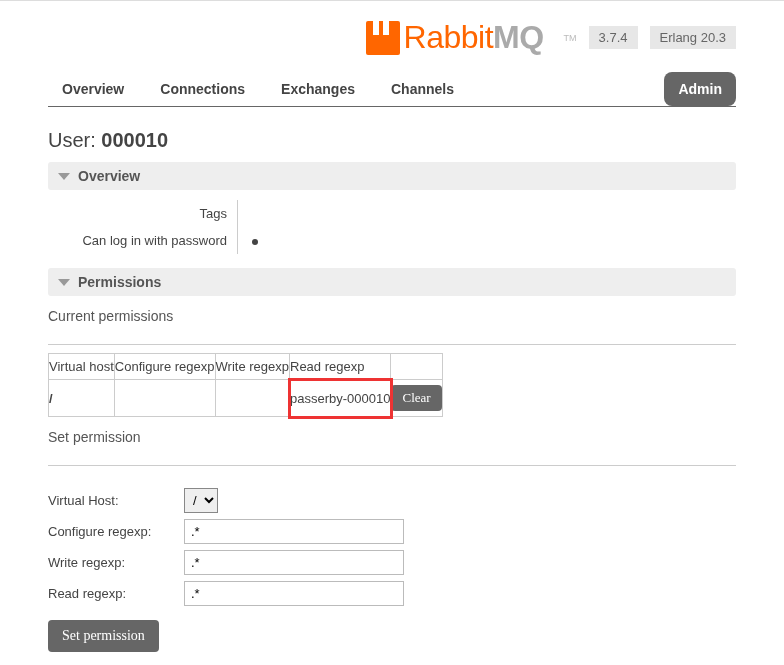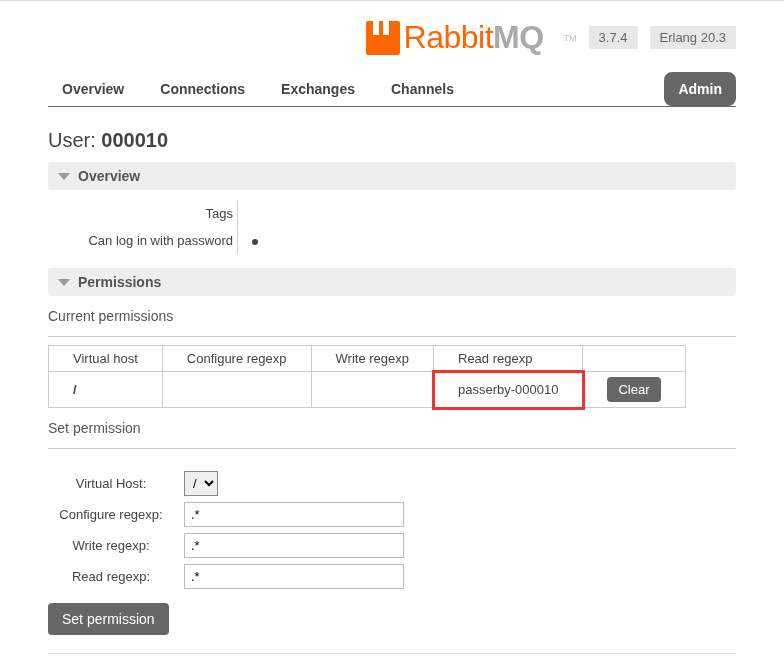--- a/index.html
+++ b/index.html
@@ -114,78 +114,78 @@
     border-right: 6px solid transparent;
     border-top: 7px solid #999;
   }
   .kv-table {
     margin: 6px 0 14px 0;
   }
   .kv-row { display: flex; align-items: center; }
   .kv-label {
     width: 190px;
     text-align: right;
-    padding: 6px 4px 6px 0;
+    padding: 6px 10px 6px 0;
     color: #444;
     border-right: 1px solid #ccc;
   }
   .kv-value {
     padding: 6px 0 6px 14px;
     color: #444;
   }
   .dot {
     width: 6px; height: 6px; border-radius: 50%;
     background: #444; display: inline-block;
   }
   h3.subhead {
     font-weight: normal;
     font-size: 14px;
     color: #555;
     margin: 12px 0 8px 0;
     border-bottom: 1px solid #ccc;
-    padding-bottom: 12px;
+    padding-bottom: 20px;
   }
   table.perm {
     border-collapse: collapse;
     margin-bottom: 10px;
   }
   table.perm th, table.perm td {
     border: 1px solid #ccc;
-    padding: 5px 24px;
+    padding: 5px 0;
     font-size: 13px;
     text-align: left;
     font-weight: normal;
     color: #444;
   }
   table.perm th { background: #fff; }
   table.perm td.vhost { font-weight: bold; }
   .highlight-cell {
     outline: 3px solid #e33;
     outline-offset: -1px;
     position: relative;
   }
   .btn {
     background: #666;
     color: #fff;
     border: none;
     padding: 5px 11px;
     border-radius: 4px;
     font-size: 13px;
     cursor: pointer;
-    font-family: Liberation Sans, sans-serif;
+    font-family: Liberation Serif, serif;
   }
   .btn.big { padding: 8px 14px; font-size: 14px; }
   .form-row {
     display: flex;
     align-items: center;
     margin: 6px 0;
   }
   .form-label {
     width: 136px;
-    text-align: center;
+    text-align: left;
     padding-right: 10px;
     color: #444;
   }
   .form-row input[type=text] {
     width: 220px;
     padding: 4px 6px;
     border: 1px solid #bbb;
     font-family: inherit;
     font-size: 13px;
   }

